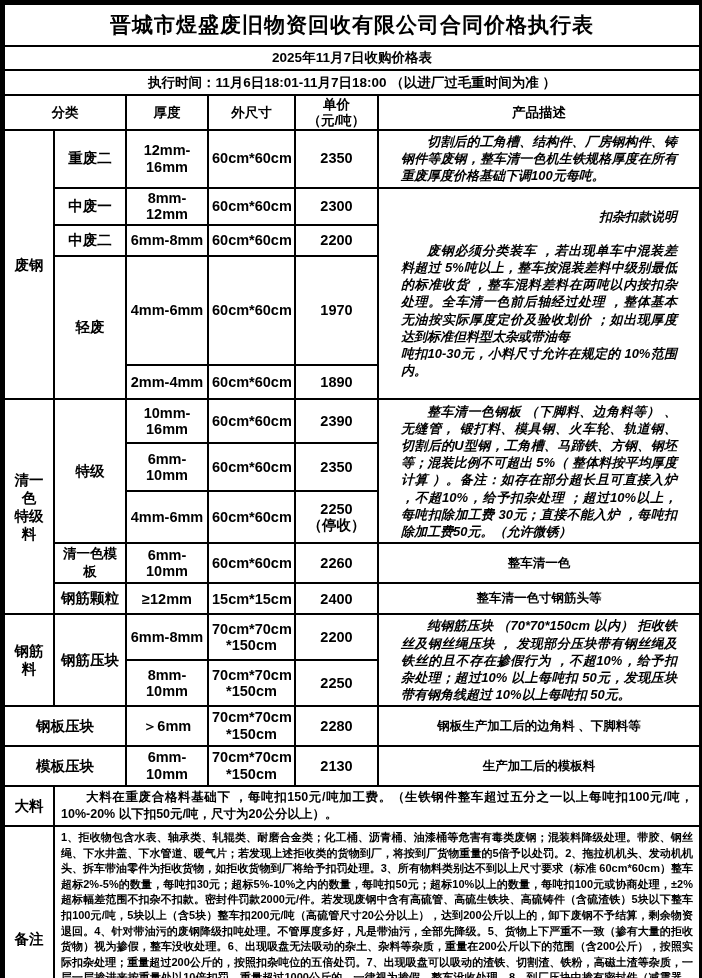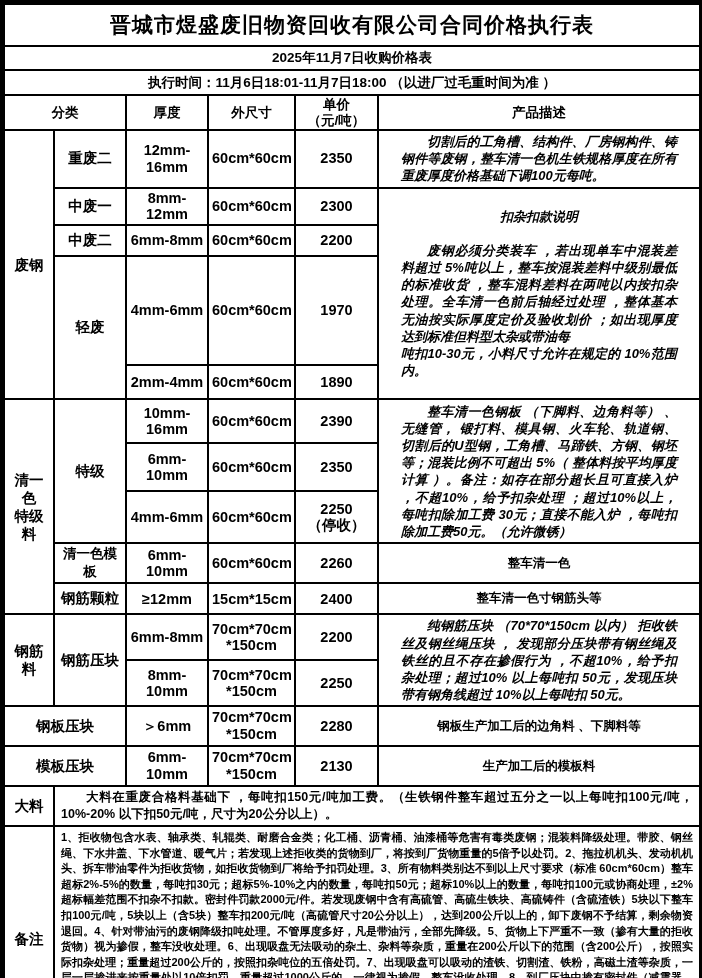--- a/index.html
+++ b/index.html
@@ -10,21 +10,21 @@
   .title-cell{font-size:21px;letter-spacing:1px;height:38px;}
   .date-cell{font-size:13.5px;height:20px;text-align:center;}
   .exec-cell{font-size:13.5px;height:21px;}
   .head-cell{font-size:13.5px;height:26px;line-height:1.15;}
   .name-cell{font-size:14.5px;text-align:center;}
   .val-cell{font-size:14.5px;line-height:1.15;}
   .group-cell{font-size:14.5px;line-height:1.25;}
   .desc-cell{font-size:13px;text-align:justify;padding:2px 22px;line-height:1.32;font-style:italic;}
   .desc-center{font-size:12.5px;text-align:center;padding:6px 6px;}
   .indent{text-indent:2em;}
-  .dtitle{text-align:center;text-indent:0;}
+  .dtitle{text-align:right;text-indent:0;}
   .notes-cell{font-size:11px;text-align:justify;padding:3px 6px 3px 6px;line-height:1.42;vertical-align:middle;}
   .large-cell{font-size:12.5px;text-align:justify;padding:2px 6px;line-height:1.35;}
 </style>
 </head>
 <body>
 
 <div class="sheet">
 <table>
   <colgroup>
     <col style="width:50px">

